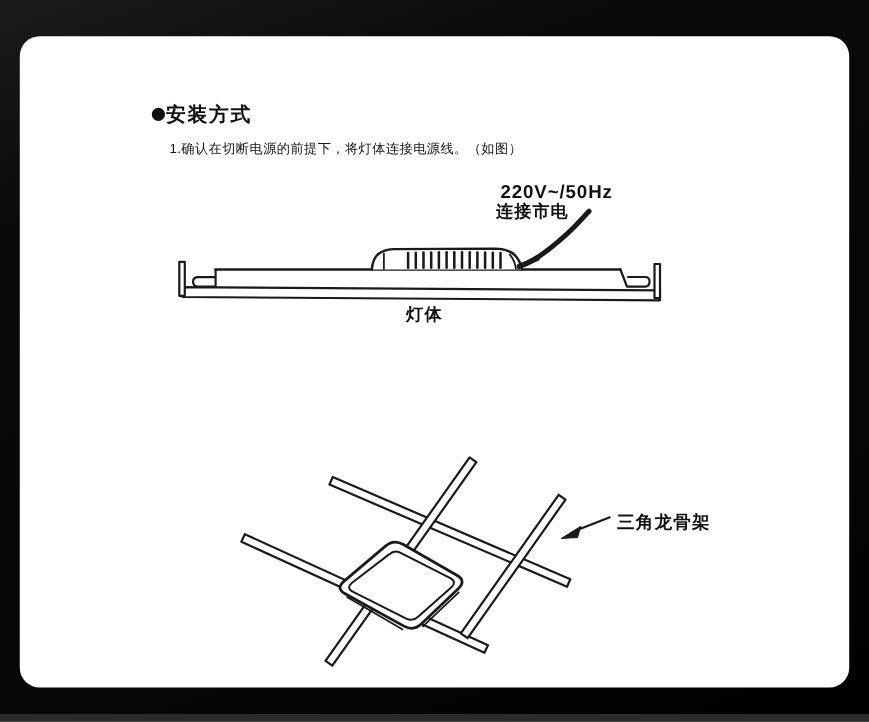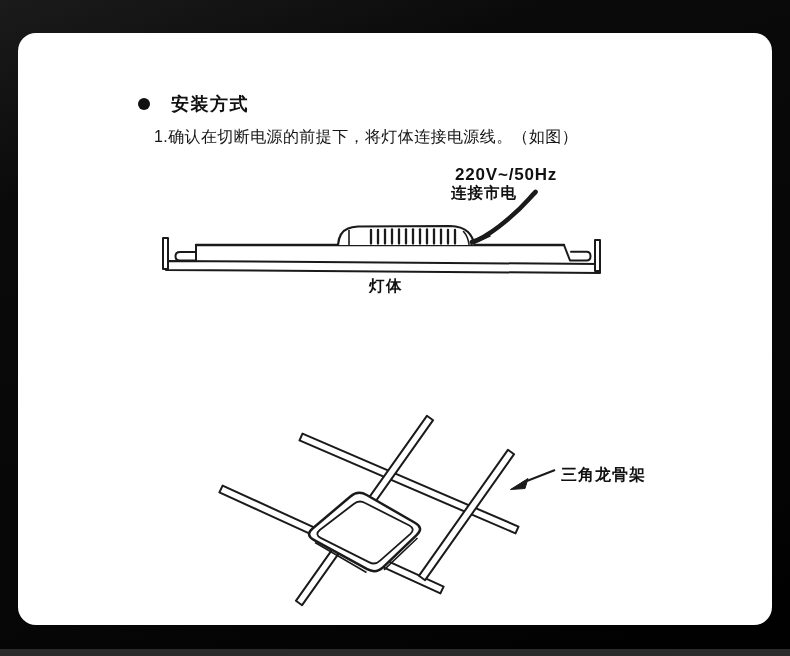--- a/index.html
+++ b/index.html
@@ -11,30 +11,30 @@
   }
   .bottom-strip{
     position:absolute;left:0;bottom:0;width:790px;height:7px;
     background:#2b2b2b;
   }
   .panel{
     position:absolute;left:18px;top:33px;width:754px;height:592px;
     background:#ffffff;border-radius:18px;
   }
   .heading{
-    position:absolute;left:120px;top:59px;display:flex;align-items:center;gap:21px;font-family:Liberation Serif, serif;
+    position:absolute;left:120px;top:59px;display:flex;align-items:center;gap:1px;font-family:Liberation Serif, serif;
   }
   .bullet{
     width:12px;height:12px;border-radius:50%;background:#111;display:inline-block;
   }
   .heading h2{
     margin:0;font-size:18px;font-weight:bold;letter-spacing:1.5px;color:#111;
   }
   .step{
-    position:absolute;font-size:16px;letter-spacing:0.4px;color:#151515;
+    position:absolute;font-size:12px;letter-spacing:0.4px;color:#151515;
     white-space:nowrap;
   }
   .step1{left:136px;top:94px;}
   .step2{left:121px;top:337px;}
   .fig{position:absolute;}
   #fig1{left:130px;top:120px;}
   #fig2{left:180px;top:380px;}
   svg text{
     font-family:"Liberation Sans","DejaVu Sans",sans-serif;
     font-weight:bold;fill:#111;

